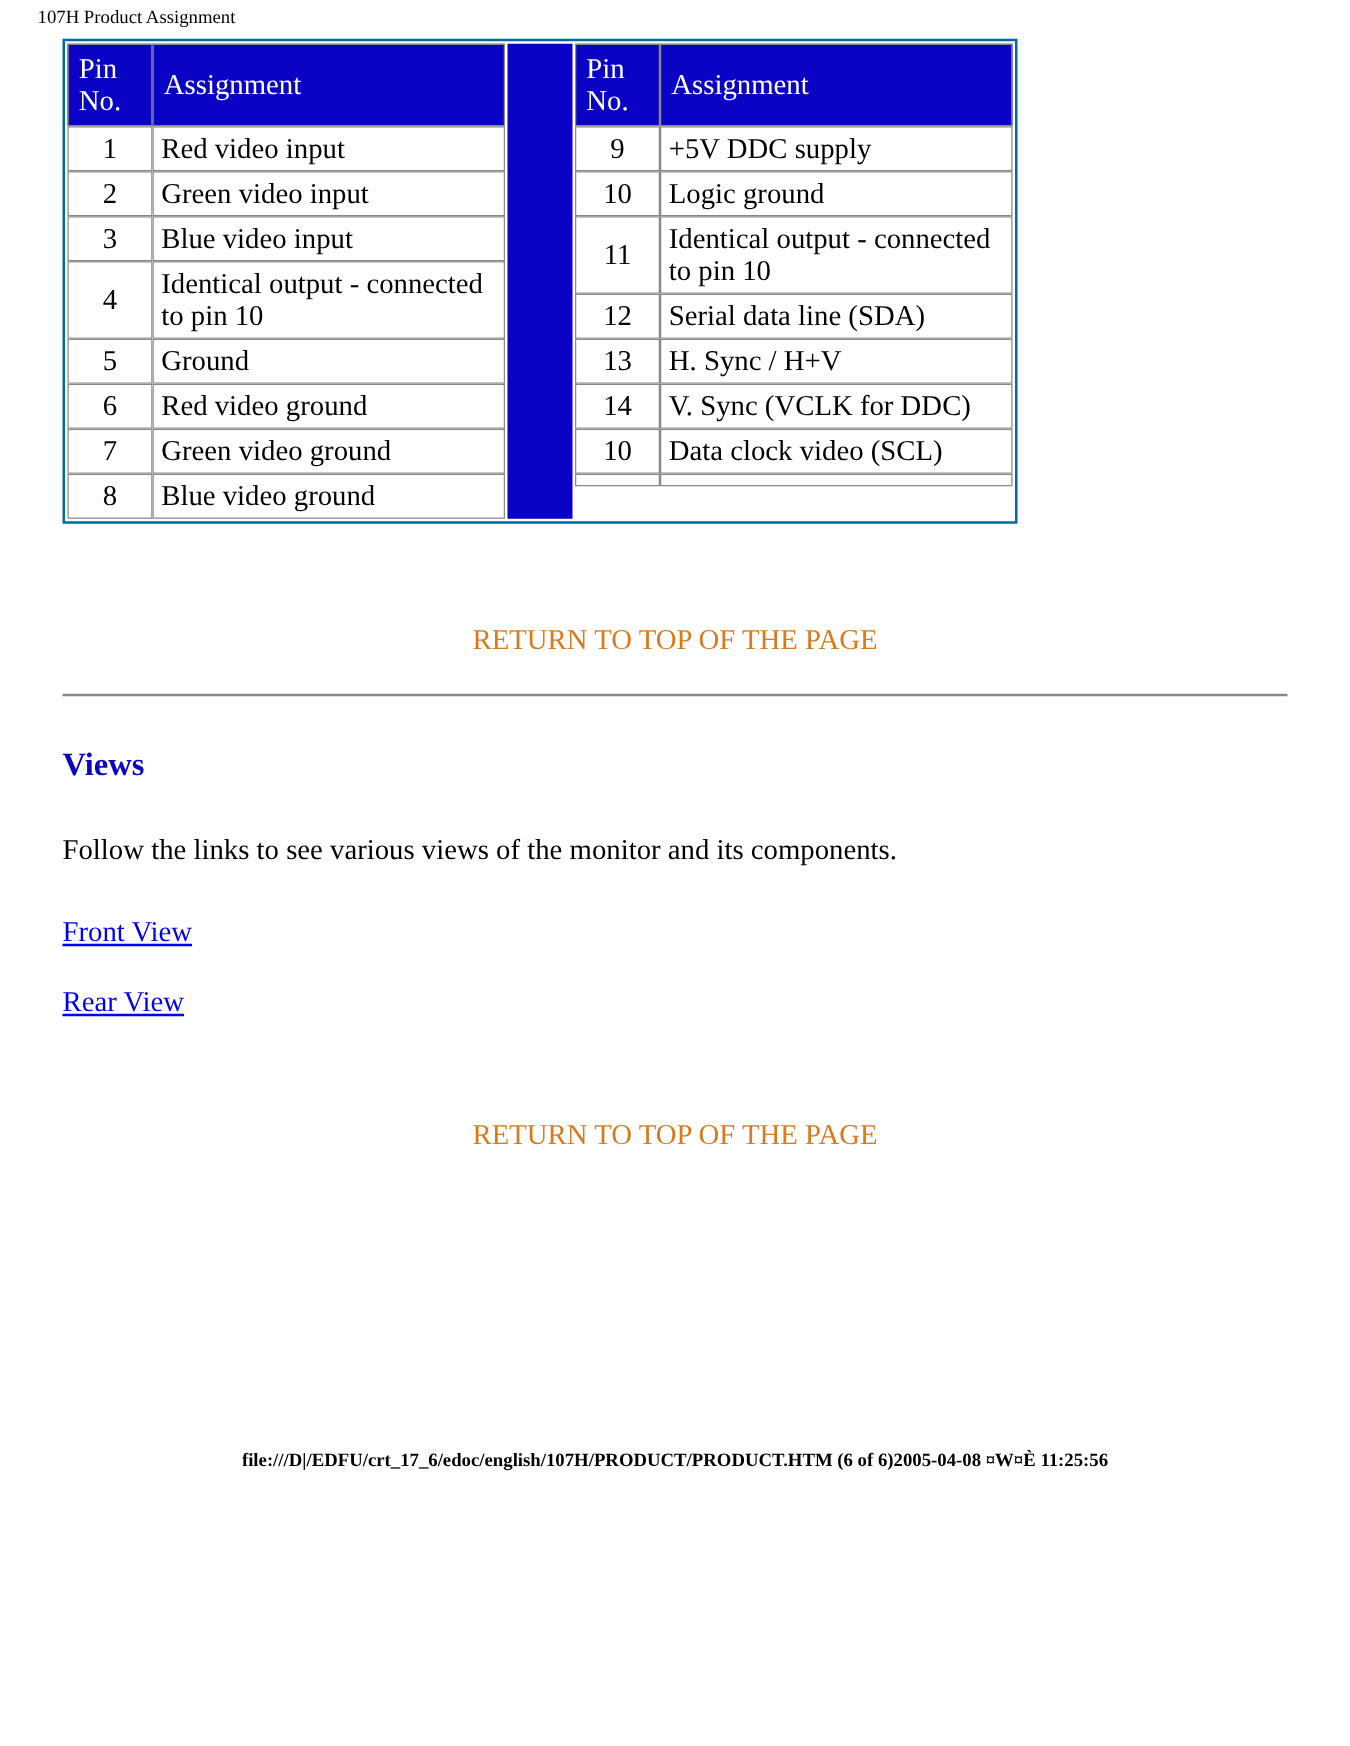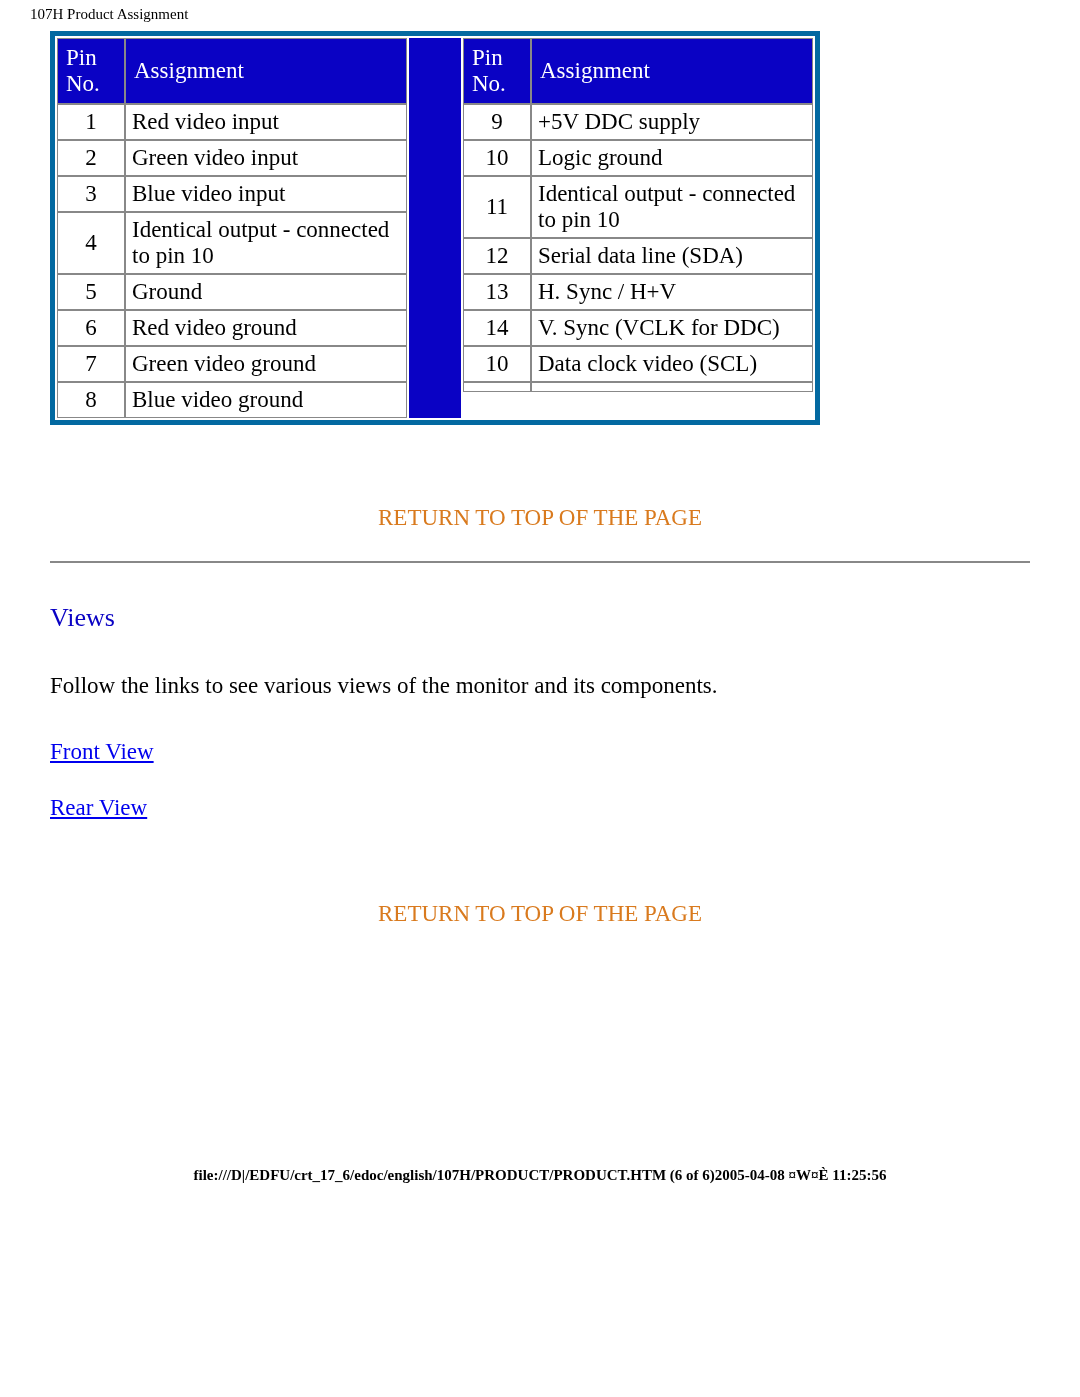--- a/index.html
+++ b/index.html
@@ -16,21 +16,21 @@
   }
   .content {
     padding: 0 50px 0 50px;
   }
   .pin-table-wrap {
     margin: 8px 0 0 0;
   }
   table.outer {
     border-collapse: separate;
     border-spacing: 2px;
-    border: 5px solid #0369a1;
+    border: 2px solid #0369a1;
     background: #fff;
   }
   table.outer td.middle-spacer {
     background: #0a02c4;
     width: 50px;
   }
   table.inner {
     border-collapse: separate;
     border-spacing: 0;
     width: 100%;
@@ -67,21 +67,21 @@
     font-size: 23px;
     text-decoration: none;
   }
   hr.sep {
     border: none;
     border-top: 2px solid #888;
     margin: 0 0 40px 0;
   }
   .views-heading {
     color: #0a02c4;
-    font-weight: normal;
+    font-weight: bold;
     font-size: 26px;
     margin: 0 0 40px 0;
   }
   .views-desc {
     font-size: 23px;
     margin: 0 0 40px 0;
   }
   .view-link {
     margin: 15px 0 30px 0;
   }

